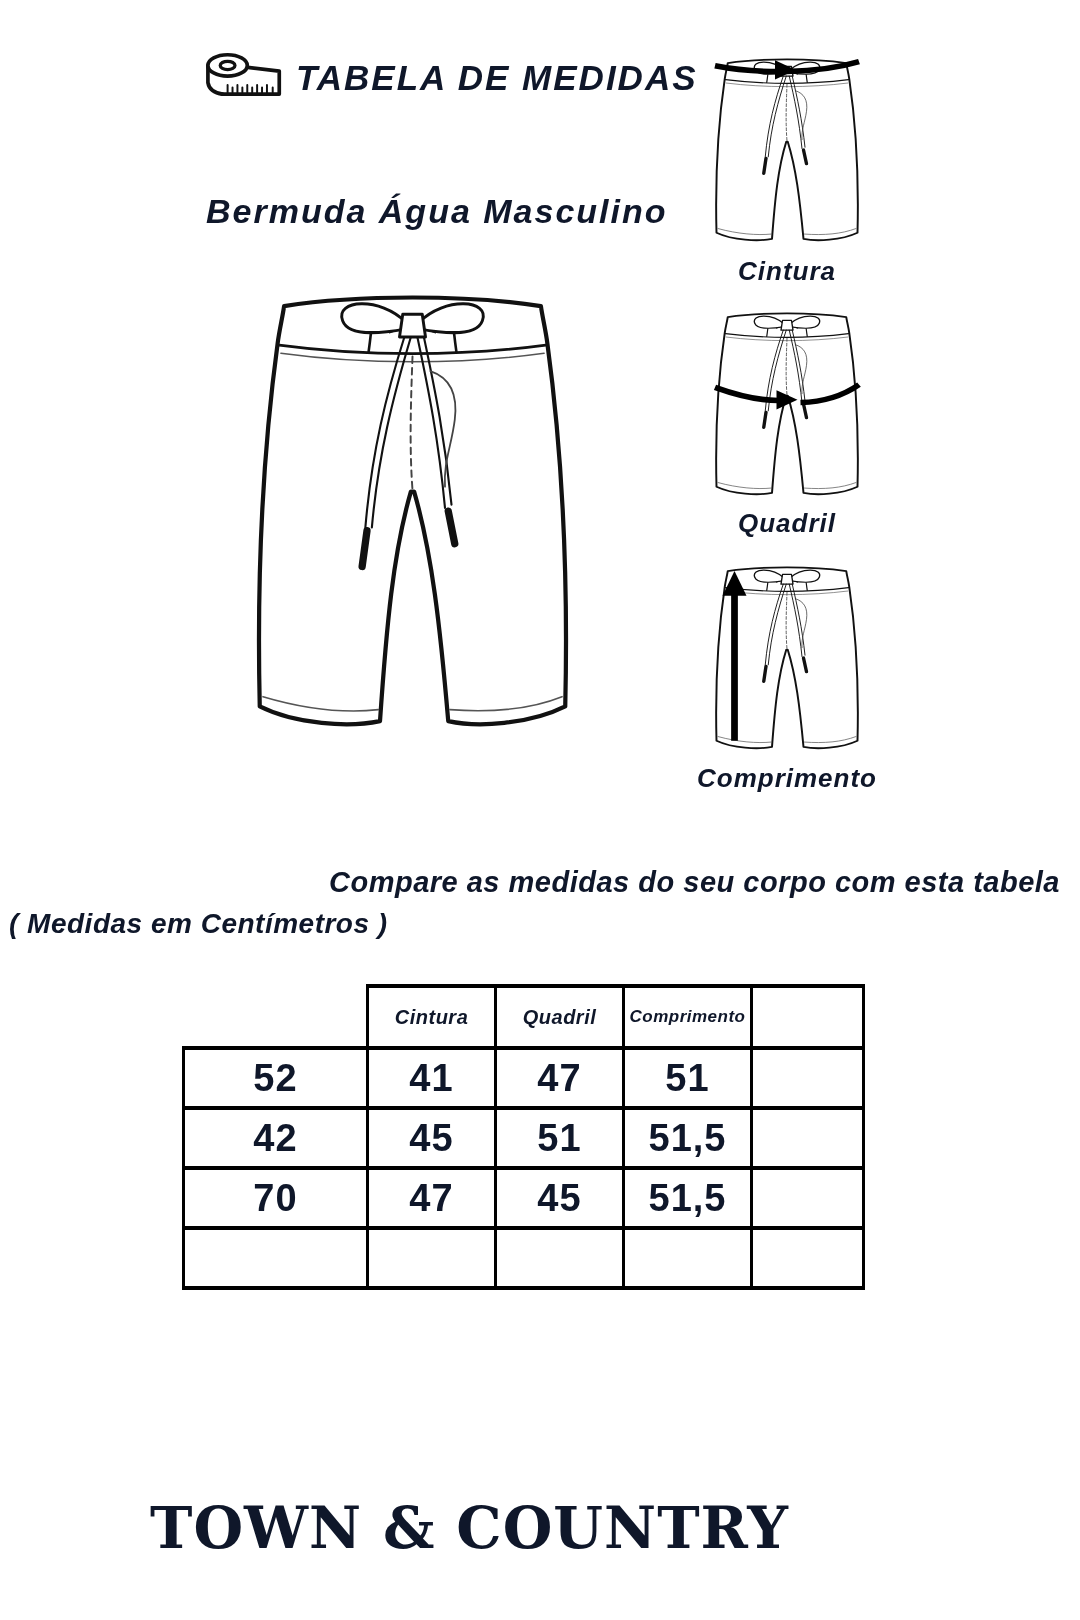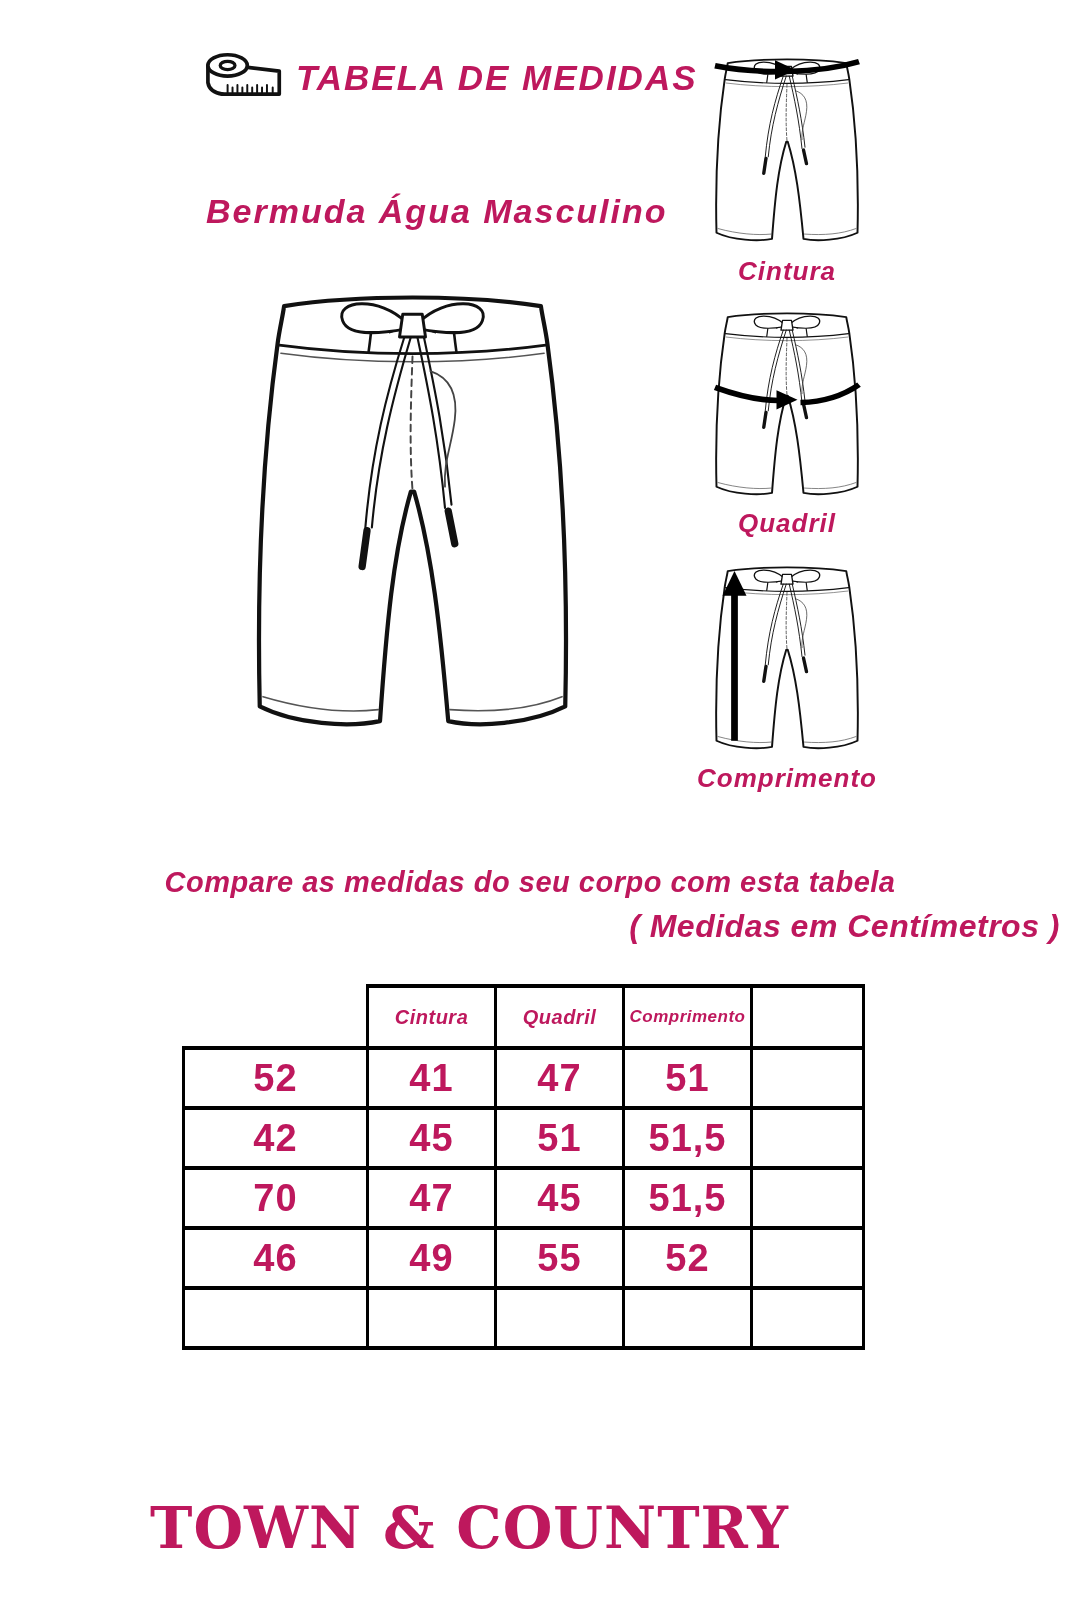--- a/index.html
+++ b/index.html
@@ -1,43 +1,43 @@
 <!DOCTYPE html>
 <html><head>
 <meta charset="utf-8">
 <style>
   html,body{margin:0;padding:0;background:#e8e8e8;}
   .page{
     position:relative;width:1080px;height:1620px;margin:0 auto;
     background:#ffffff;overflow:hidden;
-    font-family:"Liberation Sans",sans-serif;color:#be185d;
+    font-family:"Liberation Sans",sans-serif;color:#0f172a;
   }
   .abs{position:absolute;}
   
   .title{
     left:296px;top:58px;font-size:35px;font-weight:800;font-style:italic;
     letter-spacing:2px;white-space:nowrap;
   }
   .subtitle{
     left:206px;top:192px;font-size:34px;font-weight:700;font-style:italic;
     letter-spacing:2px;white-space:nowrap;
   }
   
   .diagram-label{
     width:300px;left:637px;text-align:center;
     font-size:26px;font-weight:800;font-style:italic;letter-spacing:1px;
   }
   
   .line1{
-    left:0;width:1060px;top:866px;text-align:center;
+    left:0;width:1060px;top:866px;text-align:right;
     font-size:29px;font-weight:800;font-style:italic;letter-spacing:.5px;
   }
   .line2{
-    left:0;width:1060px;top:908px;text-align:right;
-    font-size:32px;font-weight:800;font-style:italic;letter-spacing:.5px;
+    left:0;width:1060px;top:908px;text-align:left;
+    font-size:28px;font-weight:800;font-style:italic;letter-spacing:.5px;padding-left:9px;
   }
   
   table.size{
     position:absolute;left:182px;top:984px;width:680px;
     border-collapse:collapse;table-layout:fixed;
   }
   table.size td,table.size th{
     border:3px solid #000;border-top-width:4px;border-bottom-width:4px;
     padding:0;text-align:center;vertical-align:middle;background:#fff;
   }
@@ -183,27 +183,20 @@
       <td></td>
     </tr>
     <tr class="row">
       <td>70</td>
       <td>47</td>
       <td>45</td>
       <td>51,5</td>
       <td></td>
     </tr>
     <tr class="row">
-      <td>46</td>
-      <td>49</td>
-      <td>55</td>
-      <td>52</td>
-      <td></td>
-    </tr>
-    <tr class="row">
       <td></td>
       <td></td>
       <td></td>
       <td></td>
       <td></td>
     </tr>
   </tbody>
     </table>
 
   <div class="abs brand">TOWN &amp; COUNTRY</div>

